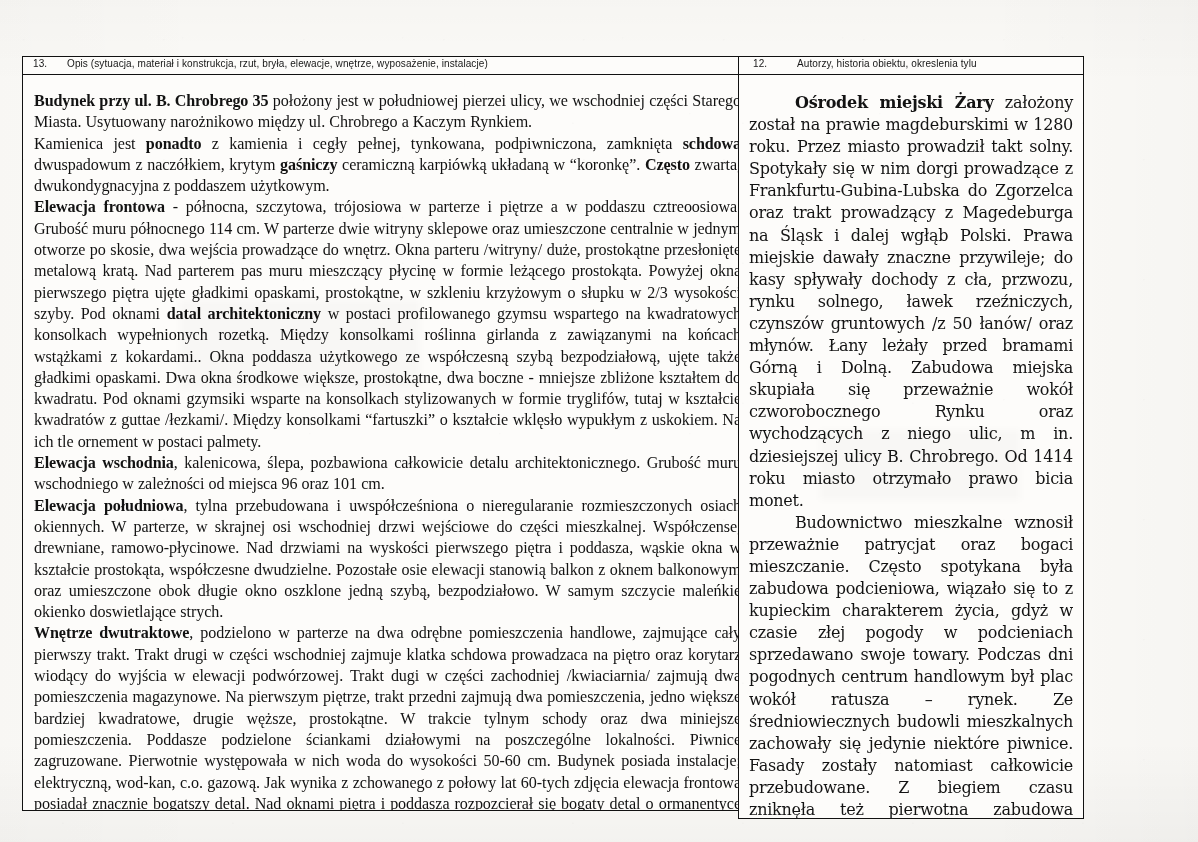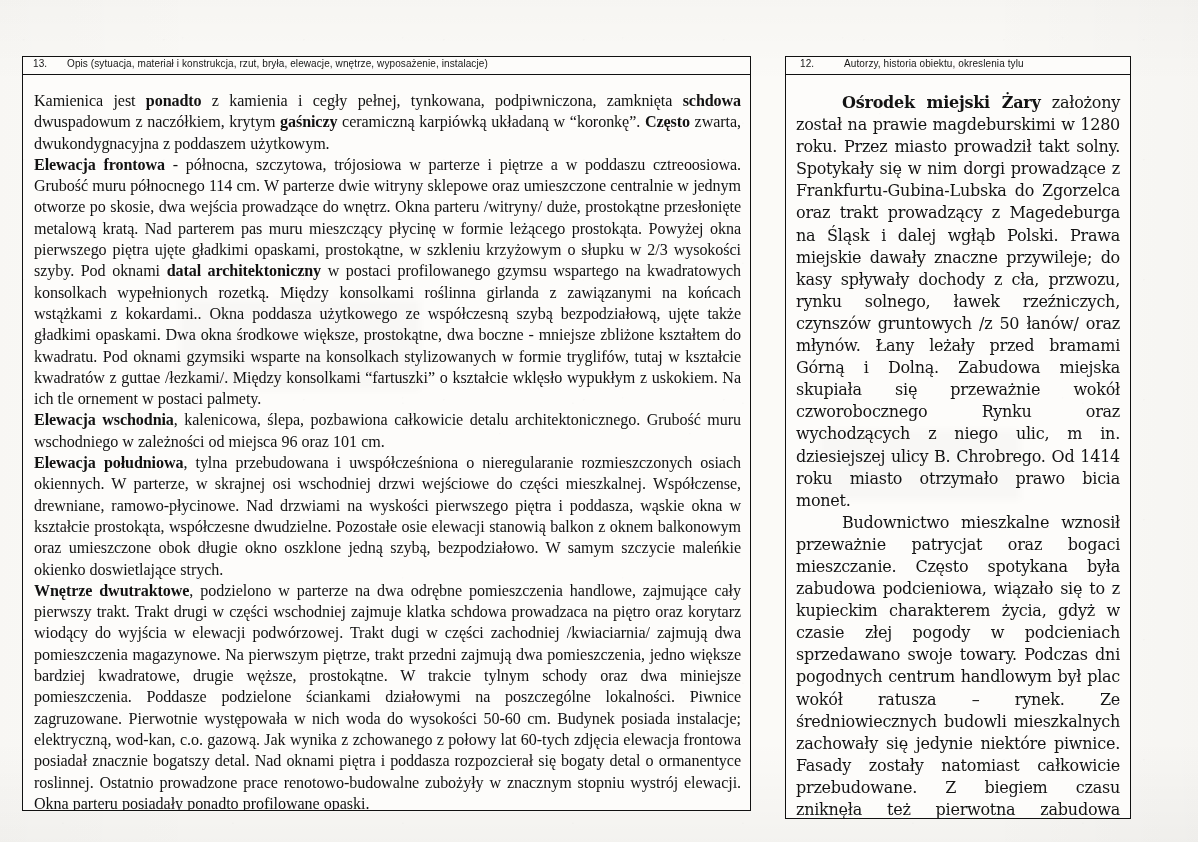--- a/index.html
+++ b/index.html
@@ -32,21 +32,21 @@
     background: #fdfcfa;
   }
   .cell-left {
     left: 22px;
     top: 56px;
     width: 729px;
     height: 755px;
     border: 1.4px solid #111;
   }
   .cell-right {
-    left: 785px;
+    left: 738px;
     top: 56px;
     width: 346px;
     height: 763px;
     border: 1.4px solid #111;
   }
 
   .cell-head {
     position: absolute;
     left: 0;
     top: 0;
@@ -146,20 +146,23 @@
 <div id="page">
 
   <div class="cell cell-left">
     <div class="cell-head">
       <div class="head-text">
         <span class="head-num">13.</span><span>Opis  (sytuacja, materiał i konstrukcja, rzut, bryła, elewacje, wnętrze, wyposażenie, instalacje)</span>
       </div>
     </div>
     <div class="cell-body col-left-body">
 
+      <p class="hang">
+        <b>Budynek przy ul. B. Chrobrego 35</b><span> położony jest w południowej pierzei ulicy, we wschodniej części Starego Miasta. Usytuowany narożnikowo między ul. Chrobrego a Kaczym Rynkiem.</span>
+      </p>
 
       <p class="hang">
         <span>Kamienica jest <b>ponadto</b> z kamienia i cegły pełnej, tynkowana, podpiwniczona, zamknięta <b>schdowa</b> dwuspadowum z naczółkiem, krytym <b>gaśniczy</b> ceramiczną karpiówką układaną w “koronkę”. <b>Często</b> zwarta, dwukondygnacyjna z poddaszem użytkowym.</span>
       </p>
 
       <p class="hang">
         <b>Elewacja frontowa</b><span> - północna, szczytowa, trójosiowa w parterze i piętrze a w poddaszu cztreoosiowa. Grubość muru północnego 114 cm.  W parterze dwie witryny sklepowe oraz umieszczone centralnie w jednym otworze po skosie,  dwa wejścia prowadzące  do wnętrz. Okna parteru /witryny/ duże, prostokątne przesłonięte metalową kratą. Nad parterem pas muru mieszczący płycinę w formie leżącego prostokąta.  Powyżej okna pierwszego piętra ujęte gładkimi opaskami, prostokątne, w szkleniu krzyżowym o słupku w 2/3 wysokości szyby.  Pod oknami <b>datal architektoniczny</b> w postaci profilowanego gzymsu wspartego na kwadratowych konsolkach wypełnionych rozetką. Między konsolkami roślinna girlanda z zawiązanymi na końcach wstążkami z kokardami.. Okna poddasza użytkowego ze współczesną szybą bezpodziałową, ujęte także gładkimi opaskami. Dwa okna środkowe większe, prostokątne, dwa boczne - mniejsze zbliżone kształtem do kwadratu. Pod oknami gzymsiki wsparte na konsolkach stylizowanych w formie tryglifów, tutaj w kształcie kwadratów z guttae /łezkami/.  Między konsolkami “fartuszki” o kształcie wklęsło wypukłym z uskokiem. Na ich tle ornement w postaci palmety.</span>
       </p>
 
       <p class="hang">

